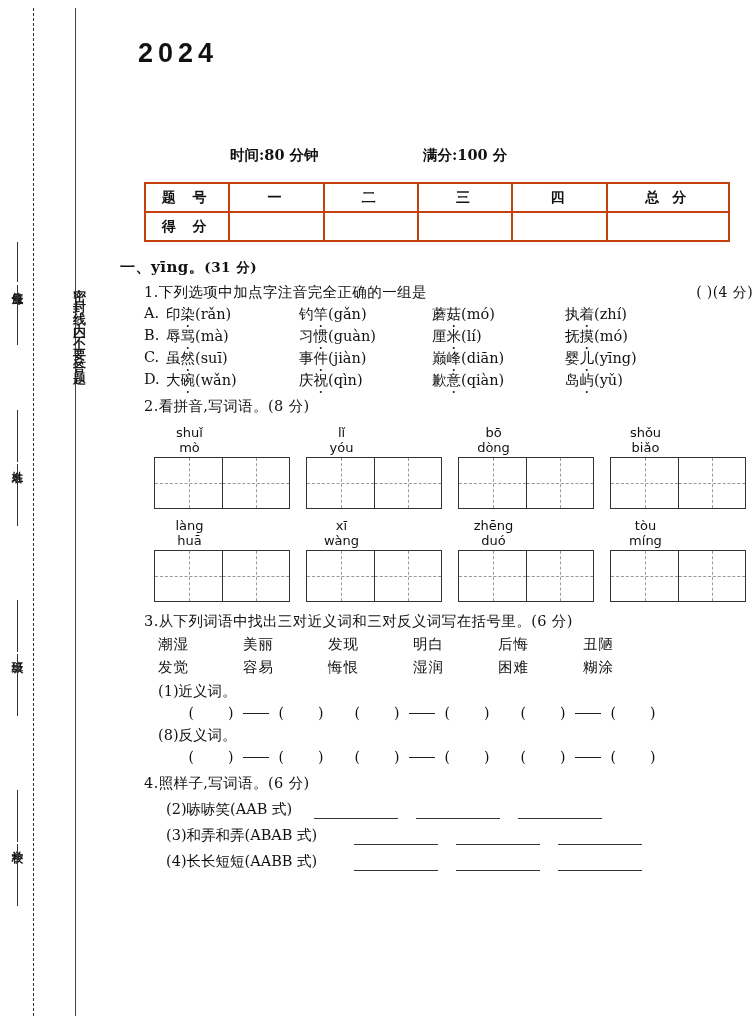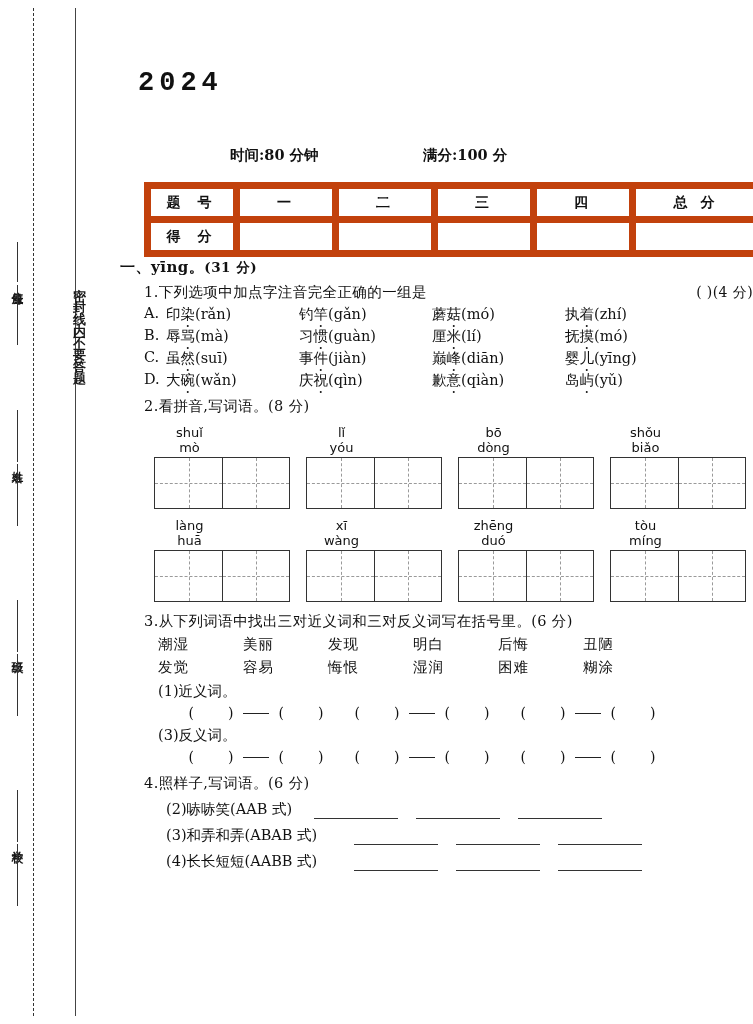--- a/index.html
+++ b/index.html
@@ -75,22 +75,21 @@
     left: 120px; top: 0;
     width: 633px; height: 1024px;
   }
 
   #year-title {
     position: absolute;
     left: 18px; top: 38px;
     font-size: 27px;
     font-weight: 700;
     letter-spacing: 5px;
-    font-family: Liberation Mono, monospace;
-    margin-top: 30px;
+    font-family: Liberation Sans, sans-serif;
   }
 
   #exam-meta {
     position: absolute;
     left: 110px; top: 146px;
     width: 490px;
     display: flex;
     font-size: 14.5px;
     font-weight: 600;
   }
@@ -98,21 +97,21 @@
 
   
   #score-table {
     position: absolute;
     left: 24px; top: 182px;
     width: 586px;
     border-collapse: collapse;
     table-layout: fixed;
   }
   #score-table td {
-    border: 7px solid #c2410c;
+    border: 2px solid #c2410c;
     height: 27px;
     text-align: center;
     vertical-align: middle;
     font-size: 14px;
     font-weight: 700;
     letter-spacing: 4px;
     padding: 0;
   }
   #score-table td.rowhead { width: 82px; letter-spacing: 6px; }
   #score-table td.colnum  { width: 92px; }
@@ -521,21 +520,21 @@
           <span class="paren"><span class="pl">(</span><span>)</span></span>
         </span>
         <span class="paren-gap"></span>
         <span class="paren-pair">
           <span class="paren"><span class="pl">(</span><span>)</span></span>
           <span class="dashlink"></span>
           <span class="paren"><span class="pl">(</span><span>)</span></span>
         </span>
       </div>
 
-      <div class="sub-label">(3)反义词。</div>
+      <div class="sub-label">(8)反义词。</div>
       <div class="paren-row">
         <span class="paren-pair">
           <span class="paren"><span class="pl">(</span><span>)</span></span>
           <span class="dashlink"></span>
           <span class="paren"><span class="pl">(</span><span>)</span></span>
         </span>
         <span class="paren-gap"></span>
         <span class="paren-pair">
           <span class="paren"><span class="pl">(</span><span>)</span></span>
           <span class="dashlink"></span>

